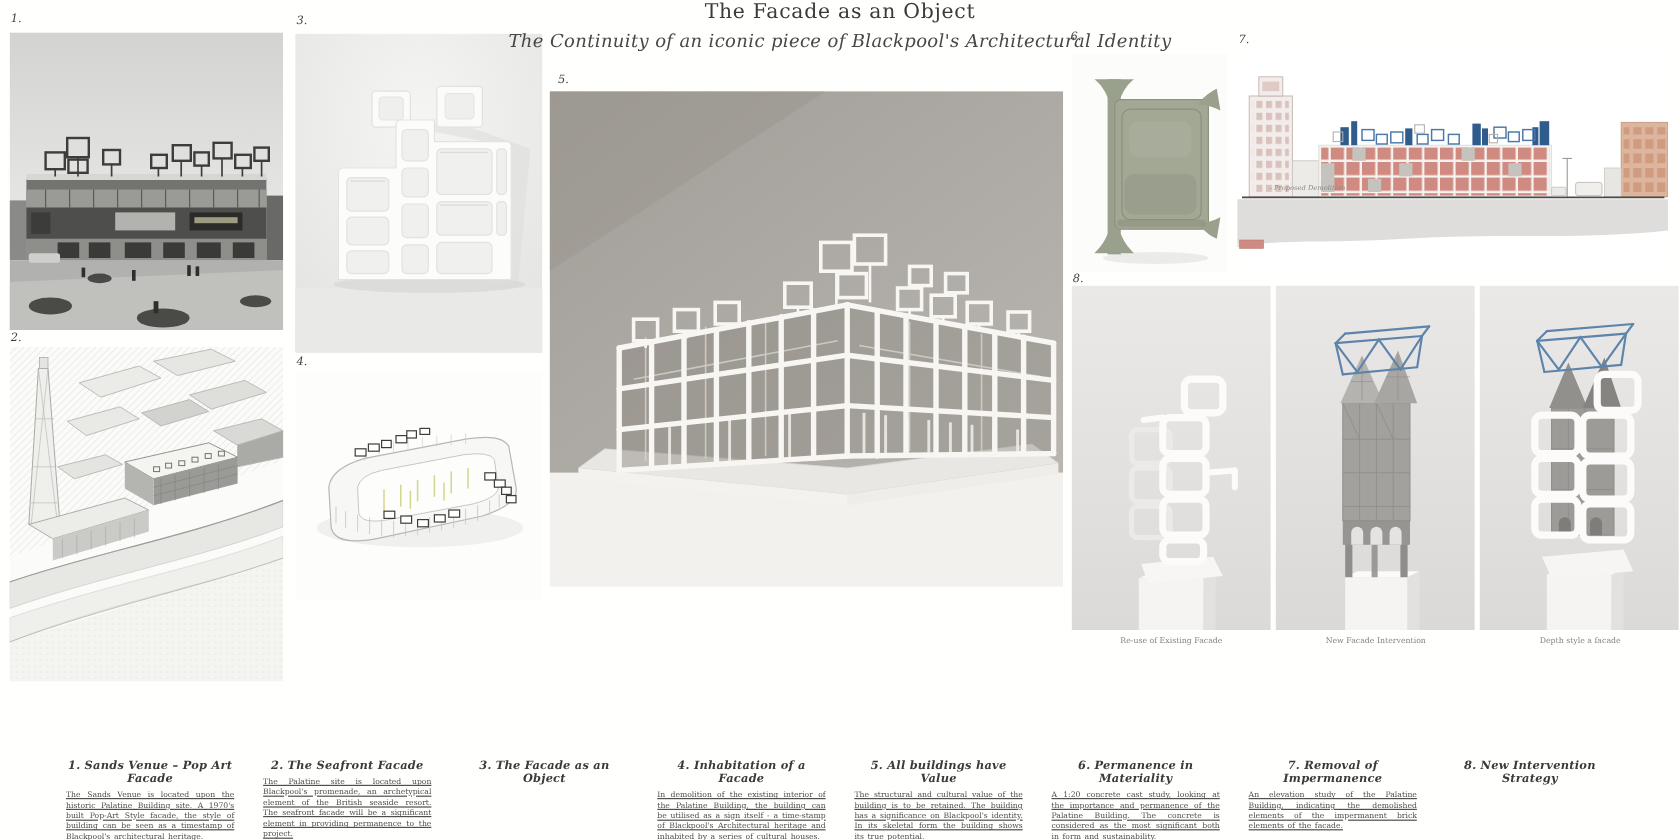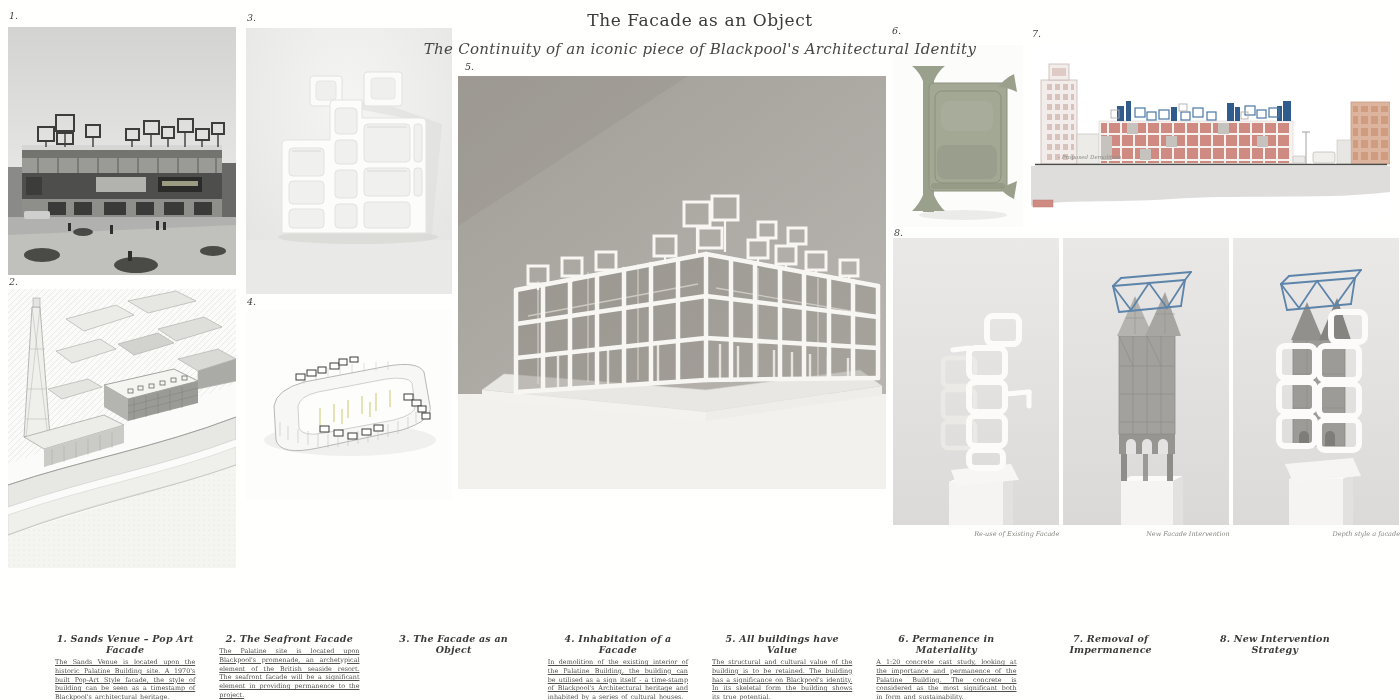--- a/index.html
+++ b/index.html
@@ -1,28 +1,28 @@
 <!DOCTYPE html>
 <html><head>
 <meta charset="utf-8">
 <style>
   html,body{margin:0;padding:0;background:#ffffff;}
   .board{position:relative;width:1400px;height:700px;background:#fffffe;font-family:"DejaVu Serif",serif;overflow:hidden;}
   .figlabel{position:absolute;font-style:italic;font-size:9.5px;color:#3e3e3c;line-height:1;}
   .photo{position:absolute;display:block;}
   .photo svg{display:block;}
   .titleblock{position:absolute;left:0;top:584;width:100%;text-align:center;}
-  .title{font-size:17px;color:#3a3a38;letter-spacing:.6px;font-weight:normal;margin:10px;}
+  .title{font-size:17px;color:#3a3a38;letter-spacing:.6px;font-weight:normal;margin:0;}
   .subtitle{font-size:15px;font-style:italic;color:#474745;margin-top:5px;letter-spacing:.3px;}
   .caprow{position:absolute;left:55px;top:633px;width:1290px;display:flex;gap:24px;}
   .capcol{flex:1 1 0;min-width:0;}
   .caphead{font-style:italic;font-size:9.5px;color:#3a3a38;text-align:center;letter-spacing:.2px;font-weight:bold;}
   .capbody{font-size:6.4px;line-height:1.38;color:#4f4f4d;text-align:justify;margin-top:3px;word-spacing:1px;text-decoration:underline;}
   .subcaps{position:absolute;left:893px;top:530px;width:507px;display:flex;gap:4px;}
-  .subcap{flex:1 1 0;text-align:right;font-style:italic;font-size:6.5px;color:#85857f;}
+  .subcap{flex:1 1 0;text-align:center;font-size:6.5px;color:#85857f;}
   .f8row{position:absolute;left:893px;top:238px;width:507px;height:287px;display:flex;gap:4px;}
 </style>
 </head>
 <body>
 
 <div class="board">
 
   <span class="figlabel" style="left:9px;top:11px">1.</span>
   <span class="figlabel" style="left:9px;top:277px">2.</span>
   <span class="figlabel" style="left:247px;top:13px">3.</span>
@@ -686,19 +686,20 @@
     <div class="capcol">
       <div class="caphead">5. All buildings have Value</div>
       <div class="capbody">The structural and cultural value of the building is to be retained. The building has a significance on Blackpool's identity. In its skeletal form the building shows its true potential.</div>
     </div>
     <div class="capcol">
       <div class="caphead">6. Permanence in Materiality</div>
       <div class="capbody">A 1:20 concrete cast study, looking at the importance and permanence of the Palatine Building. The concrete is considered as the most significant both in form and sustainability.</div>
     </div>
     <div class="capcol">
       <div class="caphead">7. Removal of Impermanence</div>
+      <div class="capbody">An elevation study of the Palatine Building, indicating the demolished elements of the impermanent brick elements of the facade.</div>
     </div>
     <div class="capcol">
       <div class="caphead">8. New Intervention Strategy</div>
     </div>
   </div>
 
 </div>
 
 </body></html>

